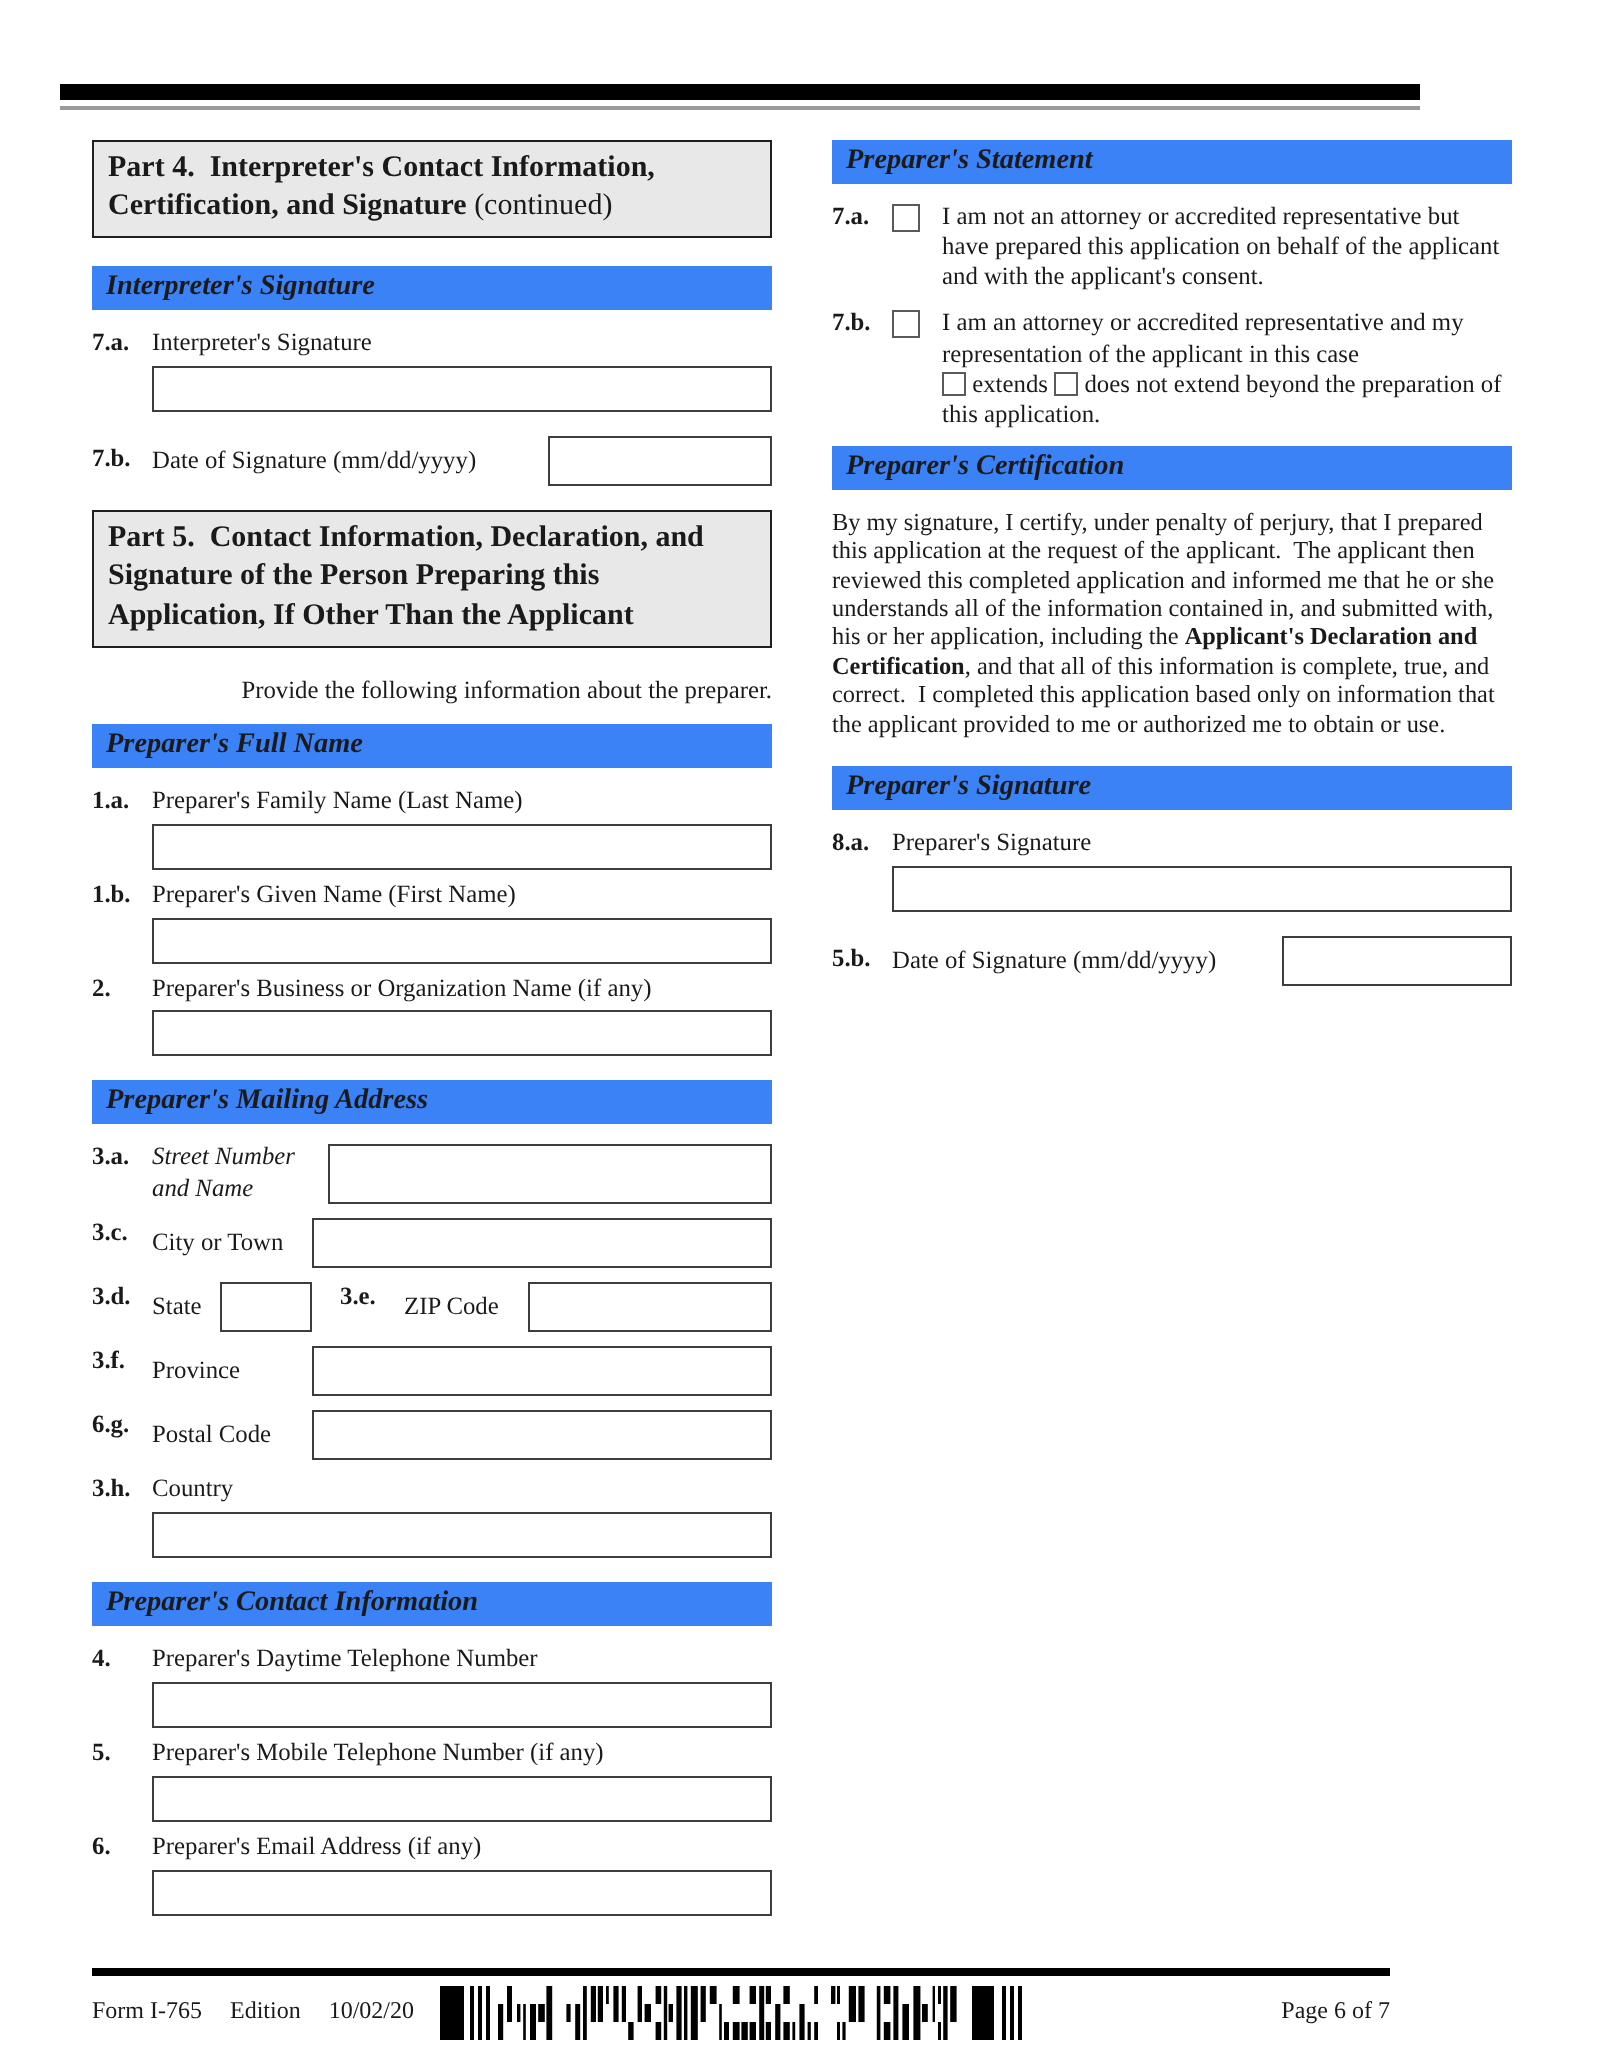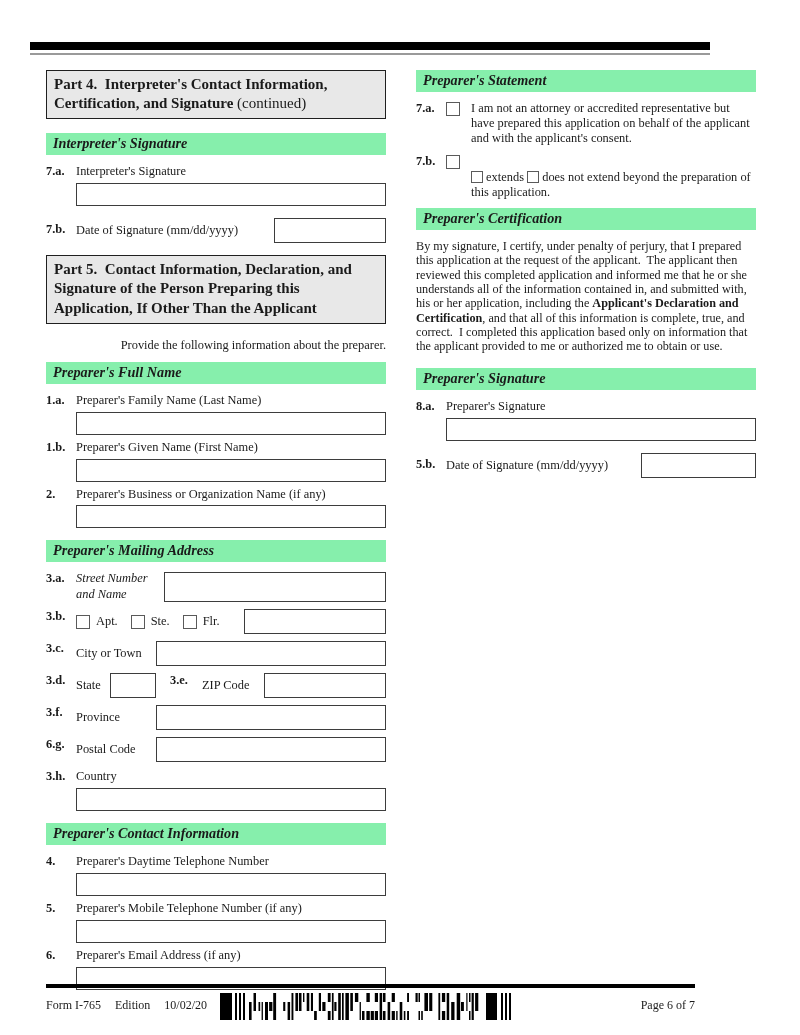--- a/index.html
+++ b/index.html
@@ -11,21 +11,21 @@
   .topbar { position:absolute; left:30px; right:30px; top:42px; height:8px; background:#000; }
   .topbar-under { position:absolute; left:30px; right:30px; top:53px; height:2px; background:#9a9a9a; }
 
   .cols { position:absolute; top:70px; left:46px; right:45px; display:flex; gap:30px; }
   .col { width:340px; flex:none; }
 
   .part-header { background:#e8e8e8; border:1.6px solid #1f1f1f; padding:4px 7px 5px 7px;
     font-size:15px; line-height:1.28; margin-bottom:14px; }
   .part-header b { font-weight:bold; }
 
-  .section-heading { background:#86efac; padding:2px 7px 3px 7px; font-size:14.2px;
+  .section-heading { background:#3b82f6; padding:2px 7px 3px 7px; font-size:14.2px;
     font-weight:bold; font-style:italic; margin-bottom:9px; }
 
   .intro { font-size:12.4px; margin-bottom:9px;text-align:right; }
 
   .item { margin-bottom:5px; font-size:12.4px; }
   .lbl-row { display:flex; line-height:1.28; }
   .num { font-weight:bold; width:30px; flex:none; }
   .lbl { flex:1; }
 
   .field-box { border:1.6px solid #3d3d3d; background:#fff; height:23px; }
@@ -124,30 +124,20 @@
       </div>
 
       <div class="section-heading mt12">Preparer's Mailing Address</div>
 
       <div class="inline-row">
         <span class="num top0">3.a.</span>
         <span style="width:88px; line-height:1.25;font-style:italic;">Street Number and Name</span>
         <div class="field-box grow-box" style="height:30px;"></div>
       </div>
 
-      <div class="inline-row">
-        <span class="num top0">3.b.</span>
-        <div class="cb"></div>
-        <span style="margin:0 13px 0 6px;">Apt.</span>
-        <div class="cb"></div>
-        <span style="margin:0 13px 0 6px;">Ste.</span>
-        <div class="cb"></div>
-        <span style="margin:0 10px 0 6px;">Flr.</span>
-        <div class="field-box" style="width:142px; height:25px; margin-left:auto;"></div>
-      </div>
 
       <div class="inline-row">
         <span class="num top0">3.c.</span>
         <span style="width:80px;">City or Town</span>
         <div class="field-box grow-box"></div>
       </div>
 
       <div class="inline-row">
         <span class="num top0">3.d.</span>
         <span style="width:34px;">State</span>
@@ -210,21 +200,21 @@
 
       <div class="stmt">
         <span class="num">7.a.</span>
         <div class="cb"></div>
         <span class="stmt-text">I am not an attorney or accredited representative but have prepared this application on behalf of the applicant and with the applicant's consent.</span>
       </div>
 
       <div class="stmt">
         <span class="num">7.b.</span>
         <div class="cb"></div>
-        <span class="stmt-text"><br>
+        <span class="stmt-text"><span>I am an attorney or accredited representative and my representation of the applicant in this case</span><br>
           <span class="cb-sm"></span>
           <span>extends</span>
           <span class="cb-sm"></span>
           <span>does not extend beyond the preparation of this application.</span>
         </span>
       </div>
 
 
       <div class="section-heading">Preparer's Certification</div>
 

